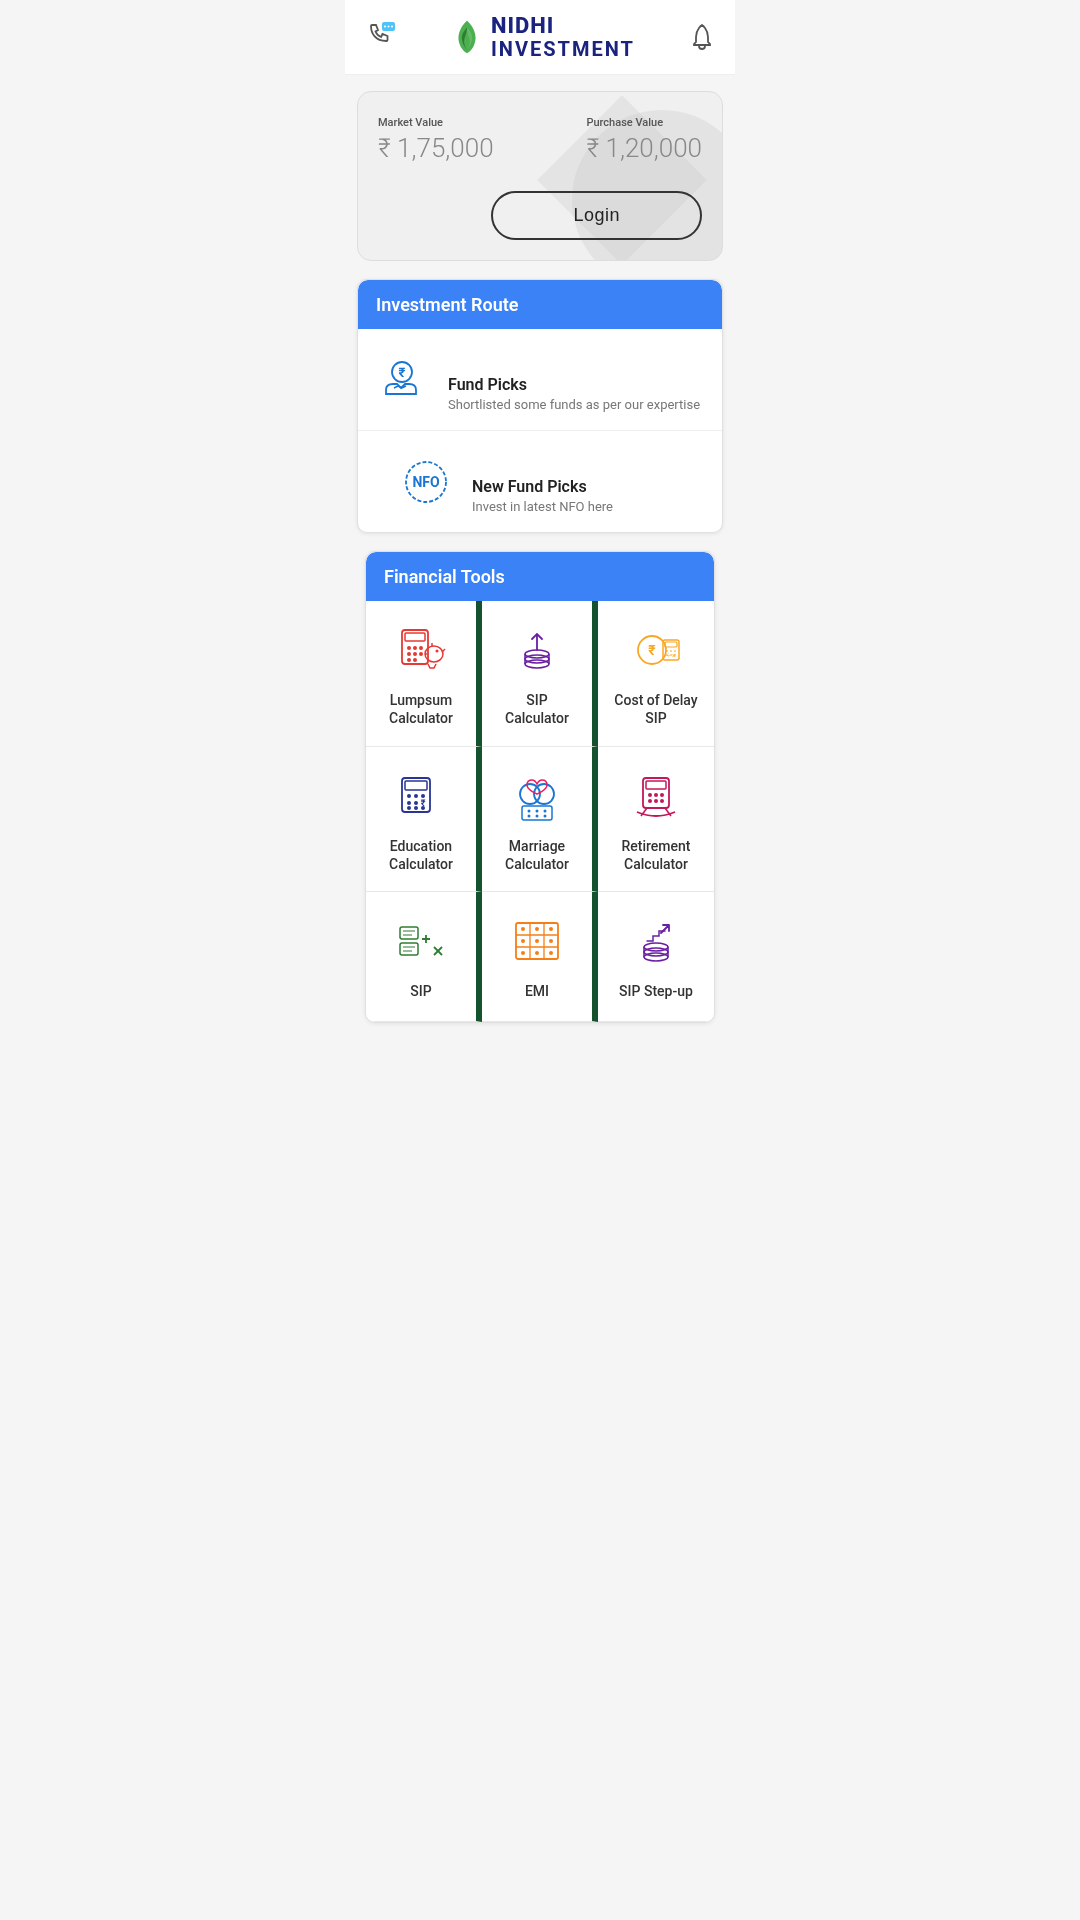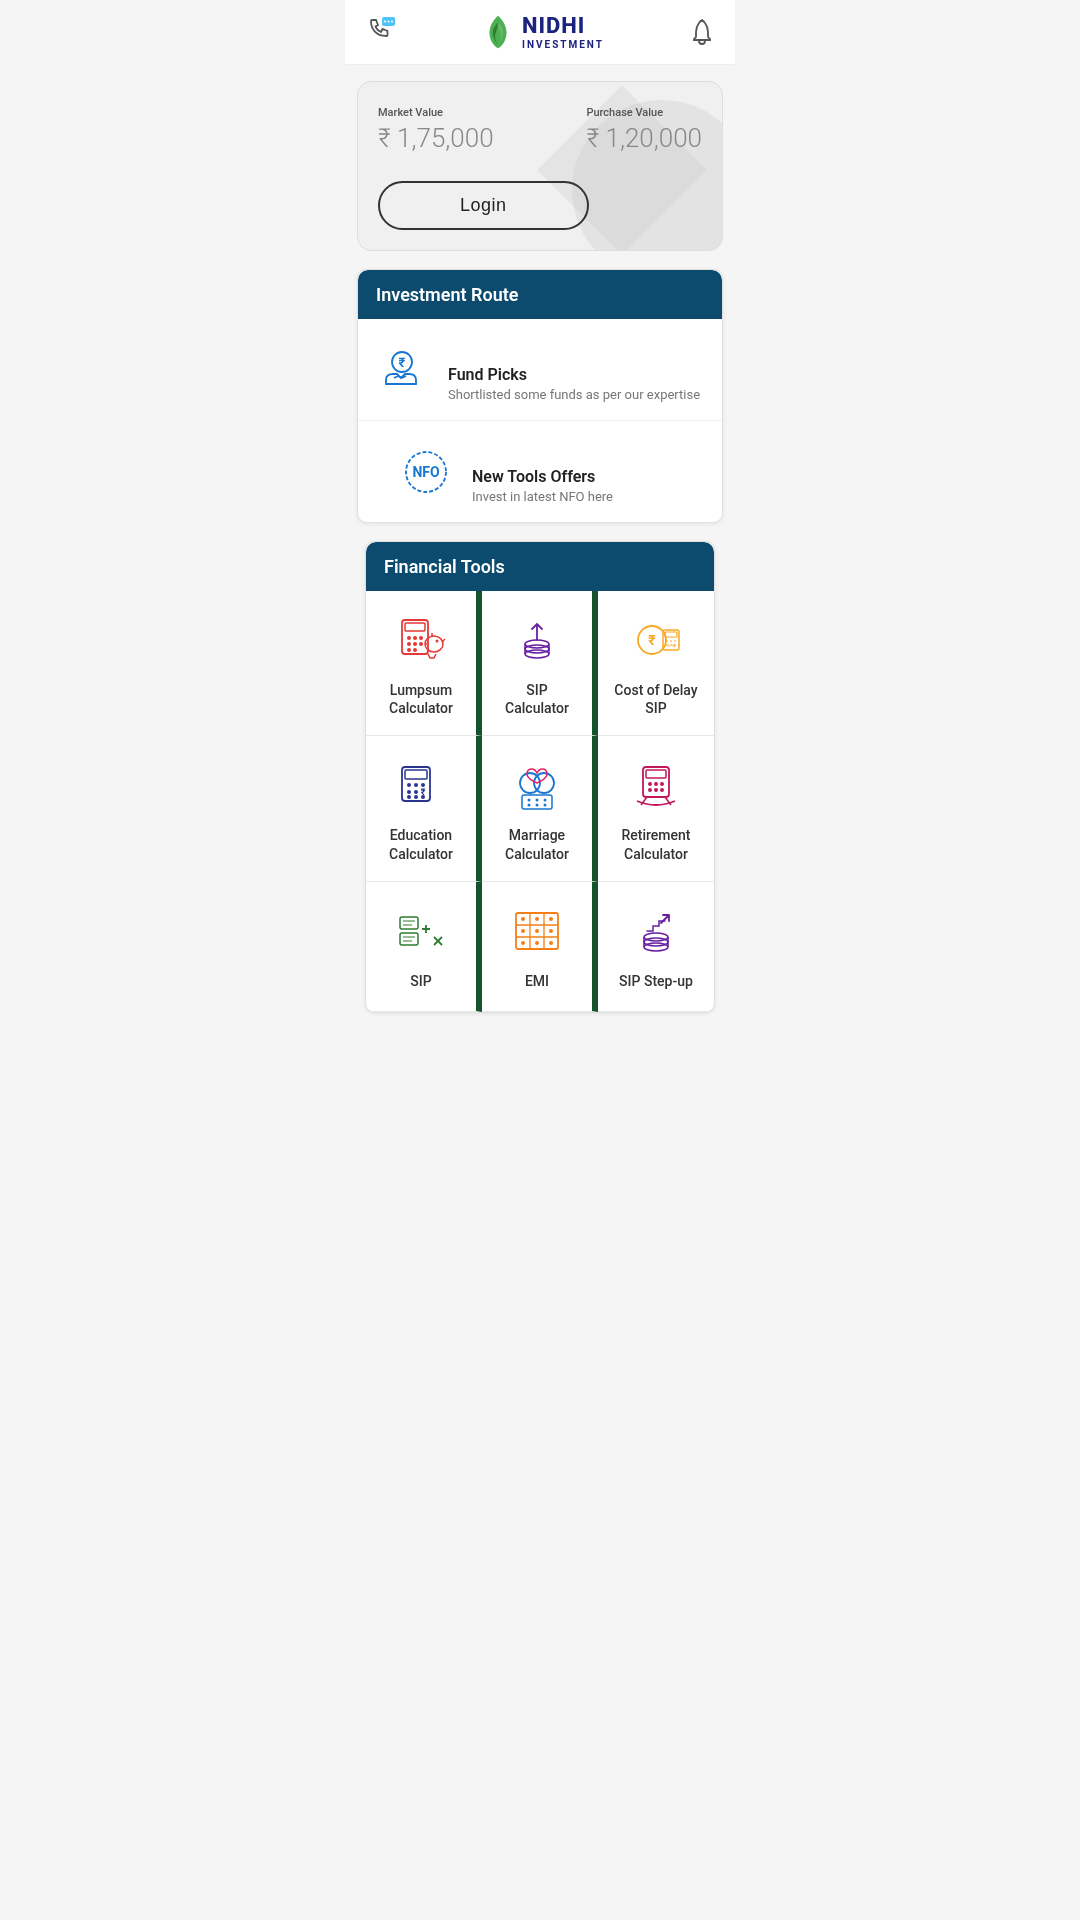--- a/index.html
+++ b/index.html
@@ -35,21 +35,21 @@
       flex-direction: column;
       line-height: 1.1;
     }
     .logo-nidhi {
       font-size: 22px;
       font-weight: 800;
       color: #1a237e;
       letter-spacing: 1px;
     }
     .logo-investment {
-      font-size: 10px;
+      font-size: 20px;
       font-weight: 700;
       color: #1a237e;
       letter-spacing: 2px;
     }
     .phone-icon-wrap {
       position: relative;
       display: inline-block;
     }
 
     
@@ -97,40 +97,40 @@
       font-weight: 500;
       margin-bottom: 4px;
     }
     .portfolio-amount {
       font-size: 26px;
       font-weight: 300;
       color: #888;
     }
     .login-btn-wrap {
       display: flex;
-      justify-content: flex-start;
+      justify-content: flex-end;
       margin-top: 28px;
       position: relative;
       z-index: 1;
     }
     .login-btn {
       background: transparent;
       border: 2px solid #333;
       border-radius: 50px;
       padding: 12px 80px;
       font-size: 18px;
       font-weight: 400;
       color: #222;
       cursor: pointer;
       letter-spacing: 0.5px;
     }
 
     
     .section-header {
-      background: #0c4a6e;
+      background: #3b82f6;
       padding: 14px 18px;
       border-radius: 10px 10px 0 0;
     }
     .section-header-text {
       color: #fff;
       font-size: 18px;
       font-weight: 600;
     }
 
     
@@ -291,21 +291,21 @@
   </div>
 
   <div class="route-item">
     <div class="route-icon-wrap">
       <svg width="52" height="52" viewBox="0 0 52 52" fill="none">
         <circle cx="26" cy="26" r="20" stroke="#1976d2" stroke-width="1.8" fill="none" stroke-dasharray="4 2"></circle>
         <text x="26" y="31" text-anchor="middle" font-size="14" fill="#1976d2" font-weight="bold">NFO</text>
       </svg>
     </div>
     <div class="route-text">
-      <div class="route-title">New Tools Offers</div>
+      <div class="route-title">New Fund Picks</div>
       <div class="route-subtitle">Invest in latest NFO here</div>
     </div>
   </div>
 </div>
 
 <div class="financial-tools-card">
   <div class="section-header">
     <span class="section-header-text">Financial Tools</span>
   </div>
 

